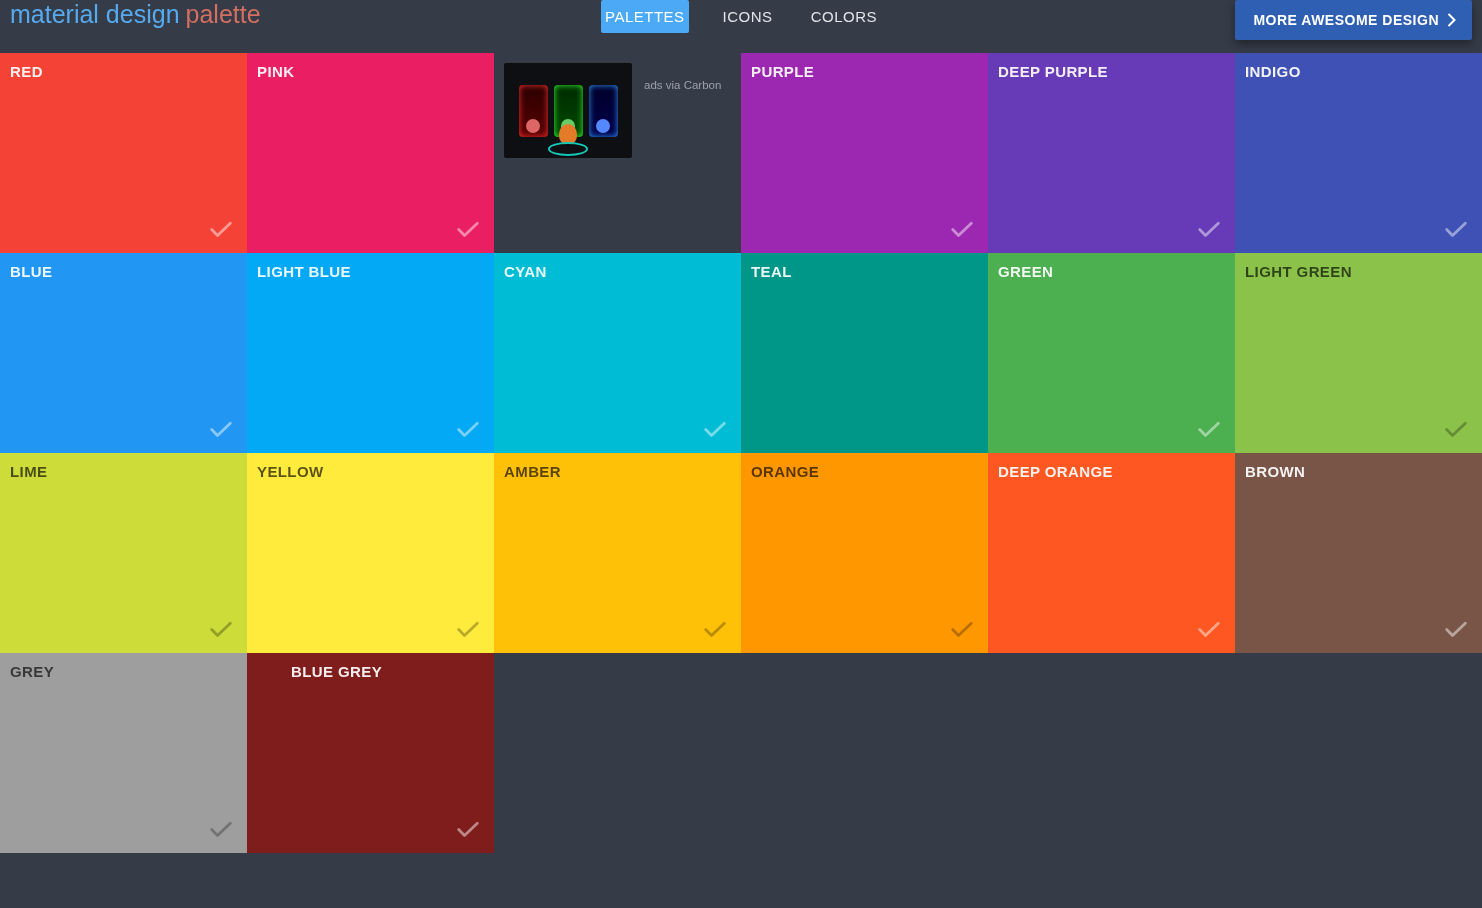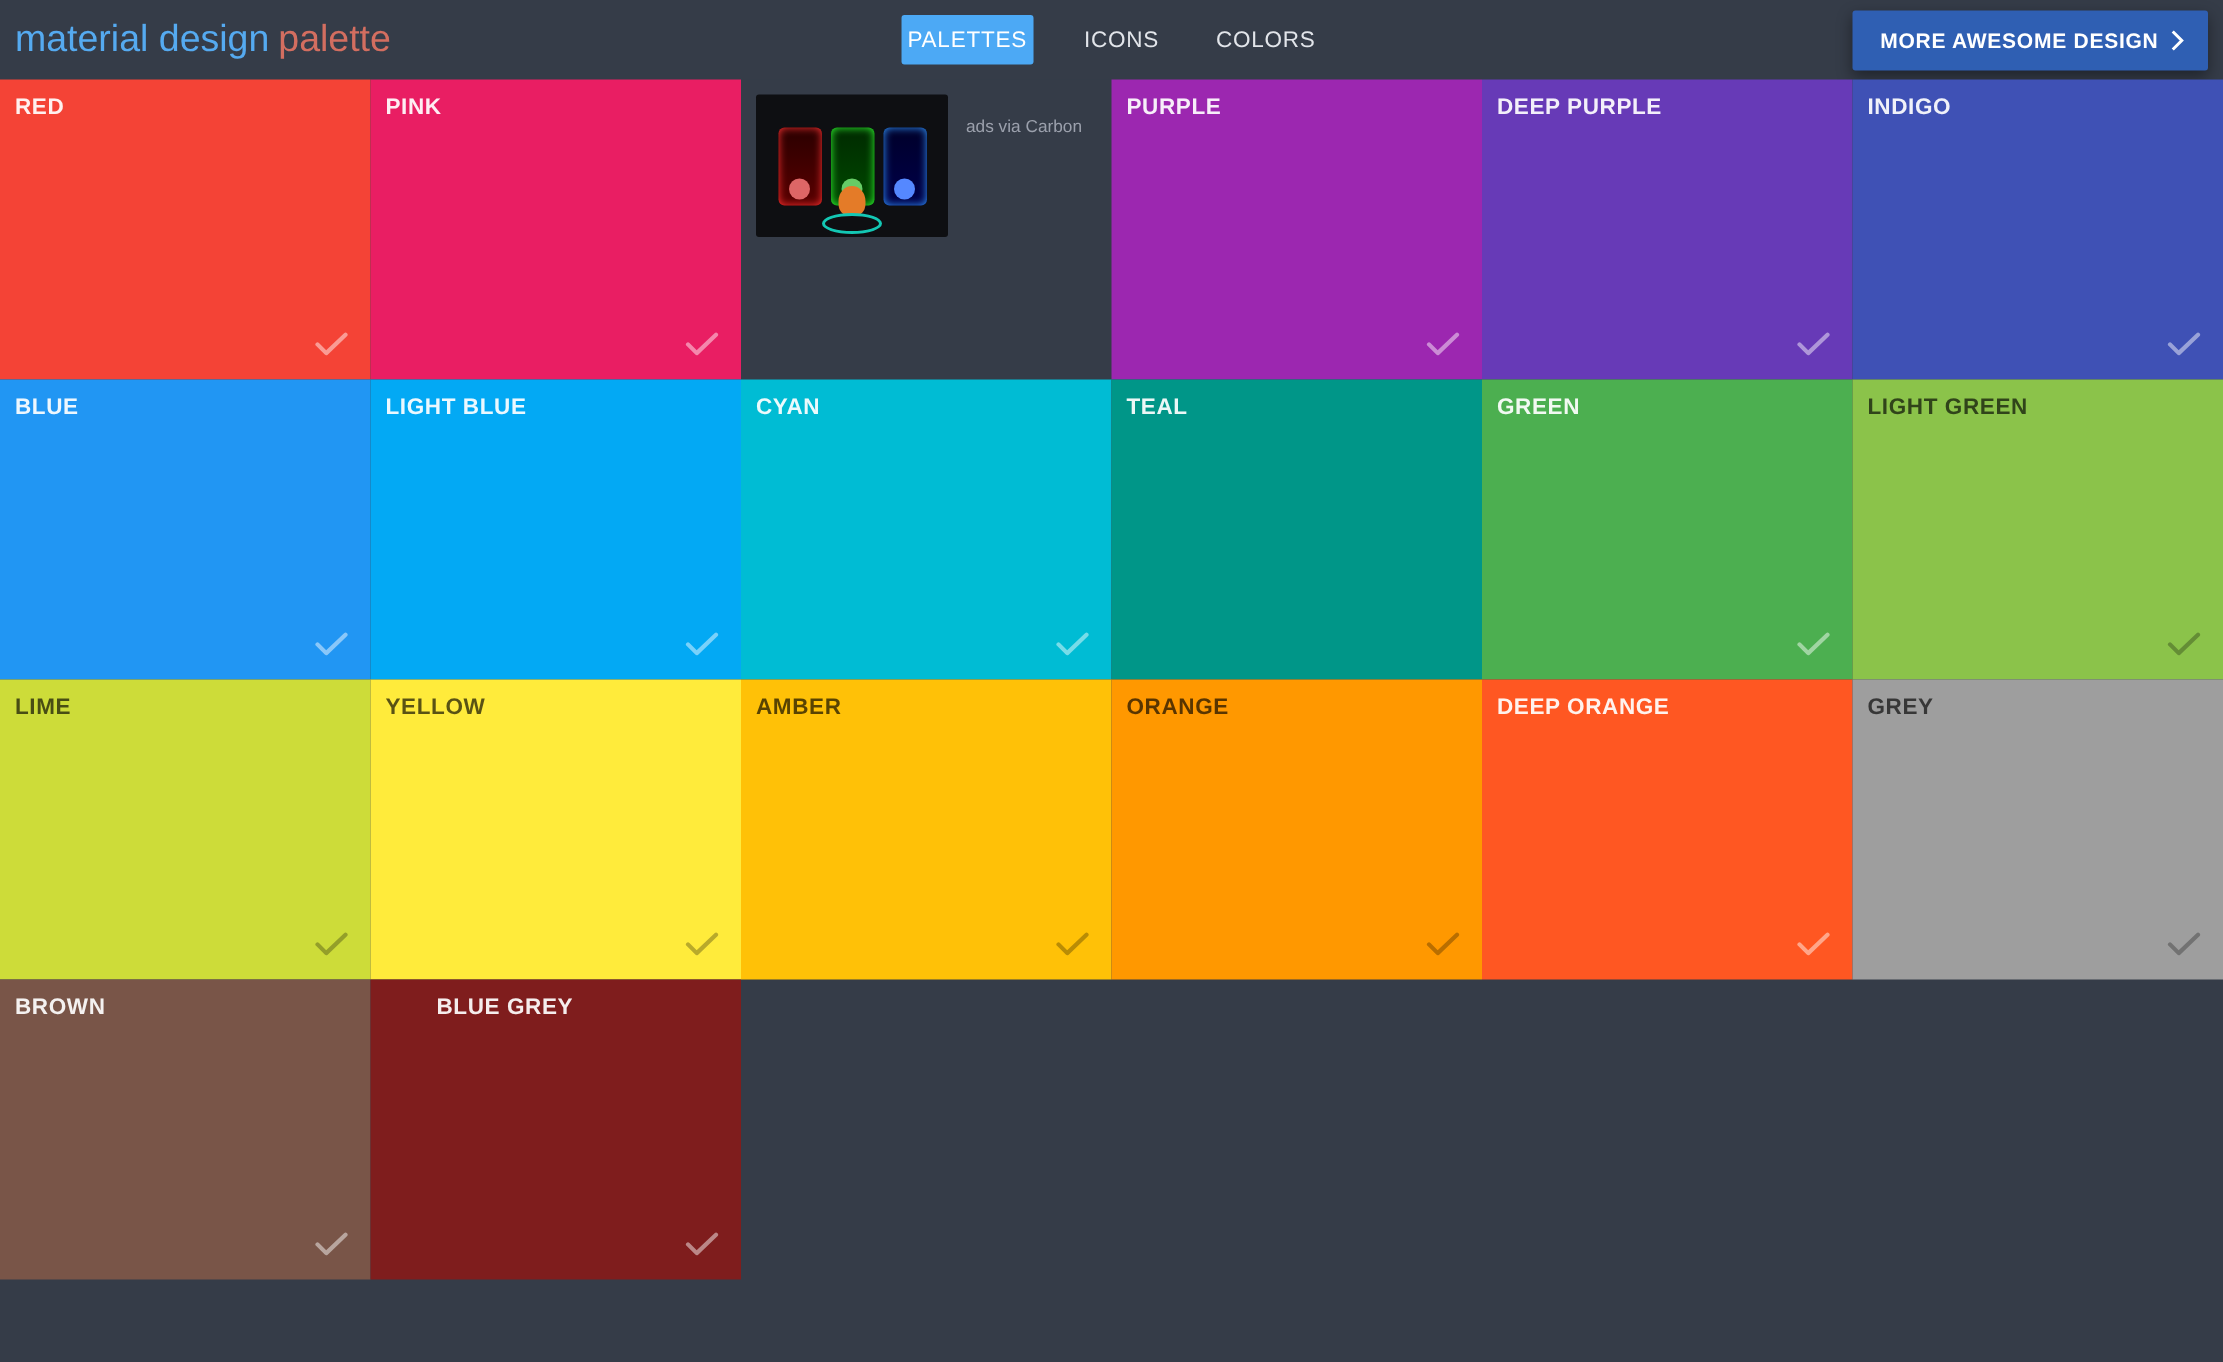--- a/index.html
+++ b/index.html
@@ -7,21 +7,21 @@
     font-family: "Helvetica Neue", Arial, sans-serif;
     background:#353c48;
     color:#fff;
     width:1482px;
     height:908px;
     overflow:hidden;
   }
   header {
     height:53px;
     display:flex;
-    align-items:center;
+    align-items:flex-start;
     padding:0 10px;
     background:#353c48;
     position:relative;
   }
   .logo {
     font-size:25px;
     display:flex;
     gap:6px;
     font-weight:400;
   }
@@ -280,28 +280,28 @@
       <svg class="check" viewBox="0 0 24 24">
         <path d="M4 12.5l5 5L20 7" fill="none" stroke-width="2.4" stroke-linecap="round" stroke-linejoin="round"></path>
       </svg>
     </div>
     <div class="swatch" style="background: rgb(255, 87, 34);">
       <div class="label">DEEP ORANGE</div>
       <svg class="check" viewBox="0 0 24 24">
         <path d="M4 12.5l5 5L20 7" fill="none" stroke-width="2.4" stroke-linecap="round" stroke-linejoin="round"></path>
       </svg>
     </div>
+    <div class="swatch" style="background: rgb(121, 85, 72);">
+      <div class="label">BROWN</div>
+      <svg class="check" viewBox="0 0 24 24">
+        <path d="M4 12.5l5 5L20 7" fill="none" stroke-width="2.4" stroke-linecap="round" stroke-linejoin="round"></path>
+      </svg>
+    </div>
     <div class="swatch light" style="background: rgb(158, 158, 158);">
       <div class="label">GREY</div>
-      <svg class="check" viewBox="0 0 24 24">
-        <path d="M4 12.5l5 5L20 7" fill="none" stroke-width="2.4" stroke-linecap="round" stroke-linejoin="round"></path>
-      </svg>
-    </div>
-    <div class="swatch" style="background: rgb(121, 85, 72);">
-      <div class="label">BROWN</div>
       <svg class="check" viewBox="0 0 24 24">
         <path d="M4 12.5l5 5L20 7" fill="none" stroke-width="2.4" stroke-linecap="round" stroke-linejoin="round"></path>
       </svg>
     </div>
     <div class="swatch" style="background: #7f1d1d; padding-left: 44px;">
       <div class="label">BLUE GREY</div>
       <svg class="check" viewBox="0 0 24 24">
         <path d="M4 12.5l5 5L20 7" fill="none" stroke-width="2.4" stroke-linecap="round" stroke-linejoin="round"></path>
       </svg>
     </div>

